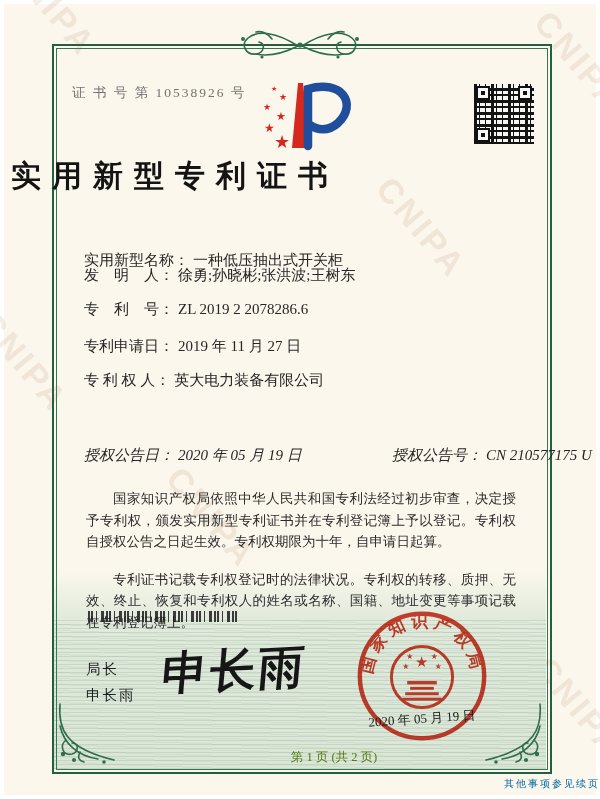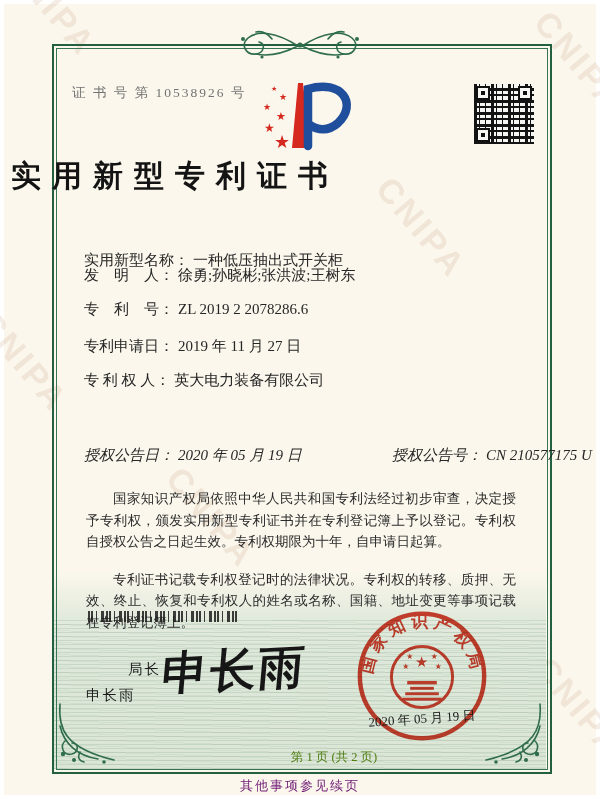--- a/index.html
+++ b/index.html
@@ -39,29 +39,29 @@
   .fvalue{color:#262626;vertical-align:top;display:inline-block;}
   .fvalue.addr{width:372px;}
   .grant2{position:absolute;left:308px;top:0;white-space:nowrap;}
   
   .paras{position:absolute;left:70px;top:472px;width:462px;font-size:13.5px;line-height:1.6;
       color:#2b2b2b;text-align:justify;}
   .paras p{margin:16px;text-indent:2em;}
   
   .barcode{position:absolute;left:88px;top:611px;width:152px;height:11px;opacity:.85;
       background:repeating-linear-gradient(90deg,#1c1c1c 0 2px,transparent 2px 3px,#1c1c1c 3px 5px,transparent 5px 8px,#1c1c1c 8px 9px,transparent 9px 13px,#1c1c1c 13px 16px,transparent 16px 18px);}
-  .sig-title{position:absolute;left:86px;top:660px;font-size:14.5px;color:#1d1d1d;letter-spacing:2px;margin-left:42px;}
+  .sig-title{position:absolute;left:86px;top:660px;font-size:14.5px;color:#1d1d1d;letter-spacing:2px;}
   .sig-name{position:absolute;left:86px;top:686px;font-size:14.5px;color:#1d1d1d;letter-spacing:2px;}
   .autograph{position:absolute;left:162px;top:640px;font-size:46px;color:#161616;font-weight:600;
       transform:rotate(-3deg) skewX(-8deg);letter-spacing:2px;white-space:nowrap;}
   .seal{position:absolute;left:348px;top:602px;mix-blend-mode:multiply;opacity:.95;}
   .seal-date{position:absolute;left:352px;top:710px;width:140px;text-align:center;font-size:13px;
       color:#1b1b1b;transform:rotate(-4deg);white-space:nowrap;}
   .pageinfo{position:absolute;left:0;top:749px;width:100%;text-align:center;font-size:12.5px;color:#4d7c0f;padding-left:34px;}
-  .footnote{position:absolute;left:0;top:777px;width:100%;text-align:center;font-size:13px;color:#701a75;letter-spacing:2px;}
+  .footnote{position:absolute;left:0;top:777px;width:100%;text-align:right;font-size:10px;color:#0369a1;letter-spacing:2px;}
 </style>
 </head>
 <body>
 
 <div class="page">
   <div class="paper"></div>
 
   <span class="wm" style="left:-8px;top:-14px;">CNIPA</span>
   <span class="wm" style="left:520px;top:42px;">CNIPA</span>
   <span class="wm" style="left:362px;top:208px;">CNIPA</span>

